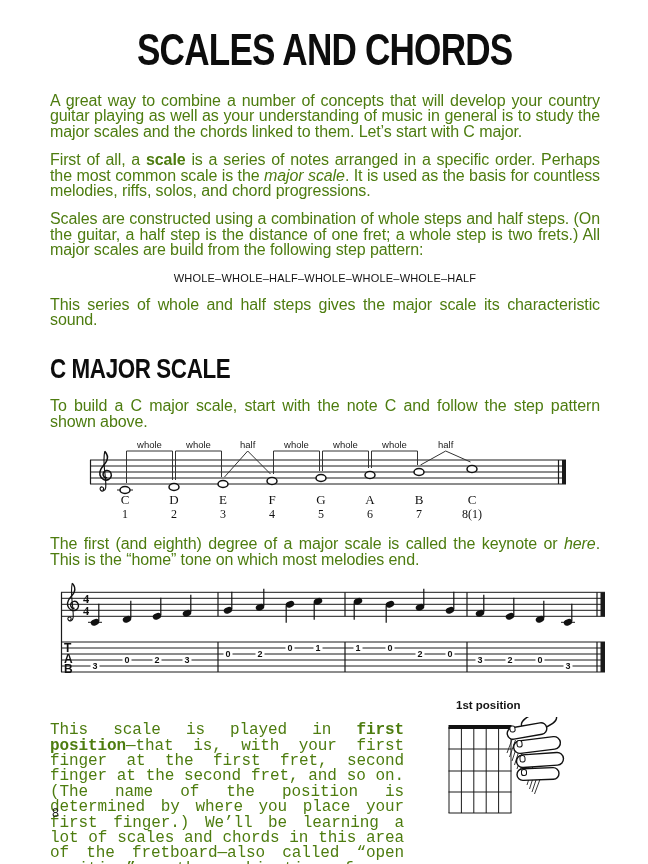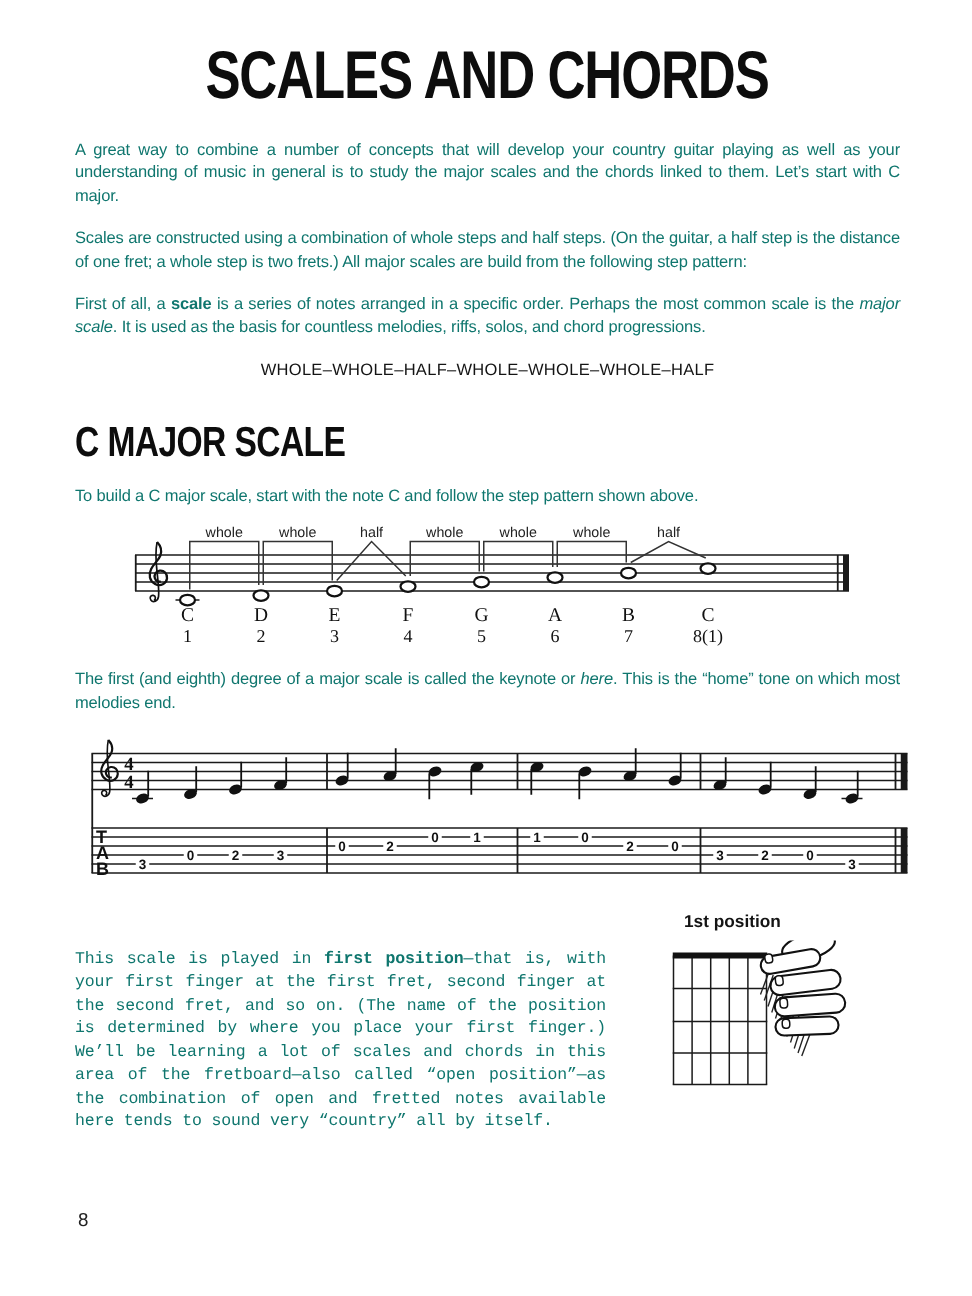--- a/index.html
+++ b/index.html
@@ -7,22 +7,22 @@
     position:relative;width:648px;height:864px;background:#fff;margin:0 auto;
     font-family:"Liberation Sans",sans-serif;color:#111;overflow:hidden;
   }
   .content{padding:18px 48px 0 50px;}
   .title-row{text-align:center;margin-top:6px;}
   h1.title{
     display:inline-block;margin:0;font-size:45px;font-weight:bold;letter-spacing:-1px;
     transform:scaleX(0.78);transform-origin:center;white-space:nowrap;color:#0d0d0d;
   }
   p.body{
-    margin:13px 0 0 0;font-size:11px;line-height:15.4px;text-align:justify;
-    letter-spacing:-0.1px;color:#0f766e;
+    margin:13px 0 0 0;font-size:16px;line-height:15.4px;text-align:justify;
+    letter-spacing:-0.1px;color:#4d7c0f;
   }
   .step-pattern{
     margin:14px 0 0 0;font-size:11px;text-align:center;letter-spacing:0.2px;color:#141414;
   }
   h2.section{
     margin:26px 0 0 0;font-size:28px;font-weight:bold;letter-spacing:-0.5px;
     transform:scaleX(0.8);transform-origin:left center;white-space:nowrap;color:#0d0d0d;
   }
   .fig1-wrap{margin:10px 0 0 38px;}
   .fig2-wrap{margin:12px 0 0 -2px;}
@@ -54,26 +54,27 @@
 
 <div class="page">
   <div class="content">
 
     <div class="title-row">
       <h1 class="title">SCALES AND CHORDS</h1>
     </div>
 
     <p class="body" style="margin-top:17px">A great way to combine a number of concepts that will develop your country guitar playing as well as your understanding of music in general is to study the major scales and the chords linked to them. Let’s start with C major.</p>
 
+    <p class="body"><span>First of all, a </span><b>scale</b><span> is a series of notes arranged in a specific order. Perhaps the most common scale is the </span><i>major scale</i><span>. It is used as the basis for countless melodies, riffs, solos, and chord progressions.</span></p>
+
     <p class="body">Scales are constructed using a combination of whole steps and half steps. (On the guitar, a half step is the distance of one fret; a whole step is two frets.) All major scales are build from the following step pattern:</p>
 
-    <p class="body"><span>First of all, a </span><b>scale</b><span> is a series of notes arranged in a specific order. Perhaps the most common scale is the </span><i>major scale</i><span>. It is used as the basis for countless melodies, riffs, solos, and chord progressions.</span></p>
-
     <div class="step-pattern">WHOLE–WHOLE–HALF–WHOLE–WHOLE–WHOLE–HALF</div>
 
+    <p class="body">This series of whole and half steps gives the major scale its characteristic sound.</p>
 
     <h2 class="section">C MAJOR SCALE</h2>
 
     <p class="body">To build a C major scale, start with the note C and follow the step pattern shown above.</p>
 
     <div class="fig1-wrap">
       <svg width="482" height="84" viewBox="0 0 482 84">
 
         <g>
           <line class="staff-line" x1="2" y1="21" x2="478" y2="21"></line>

